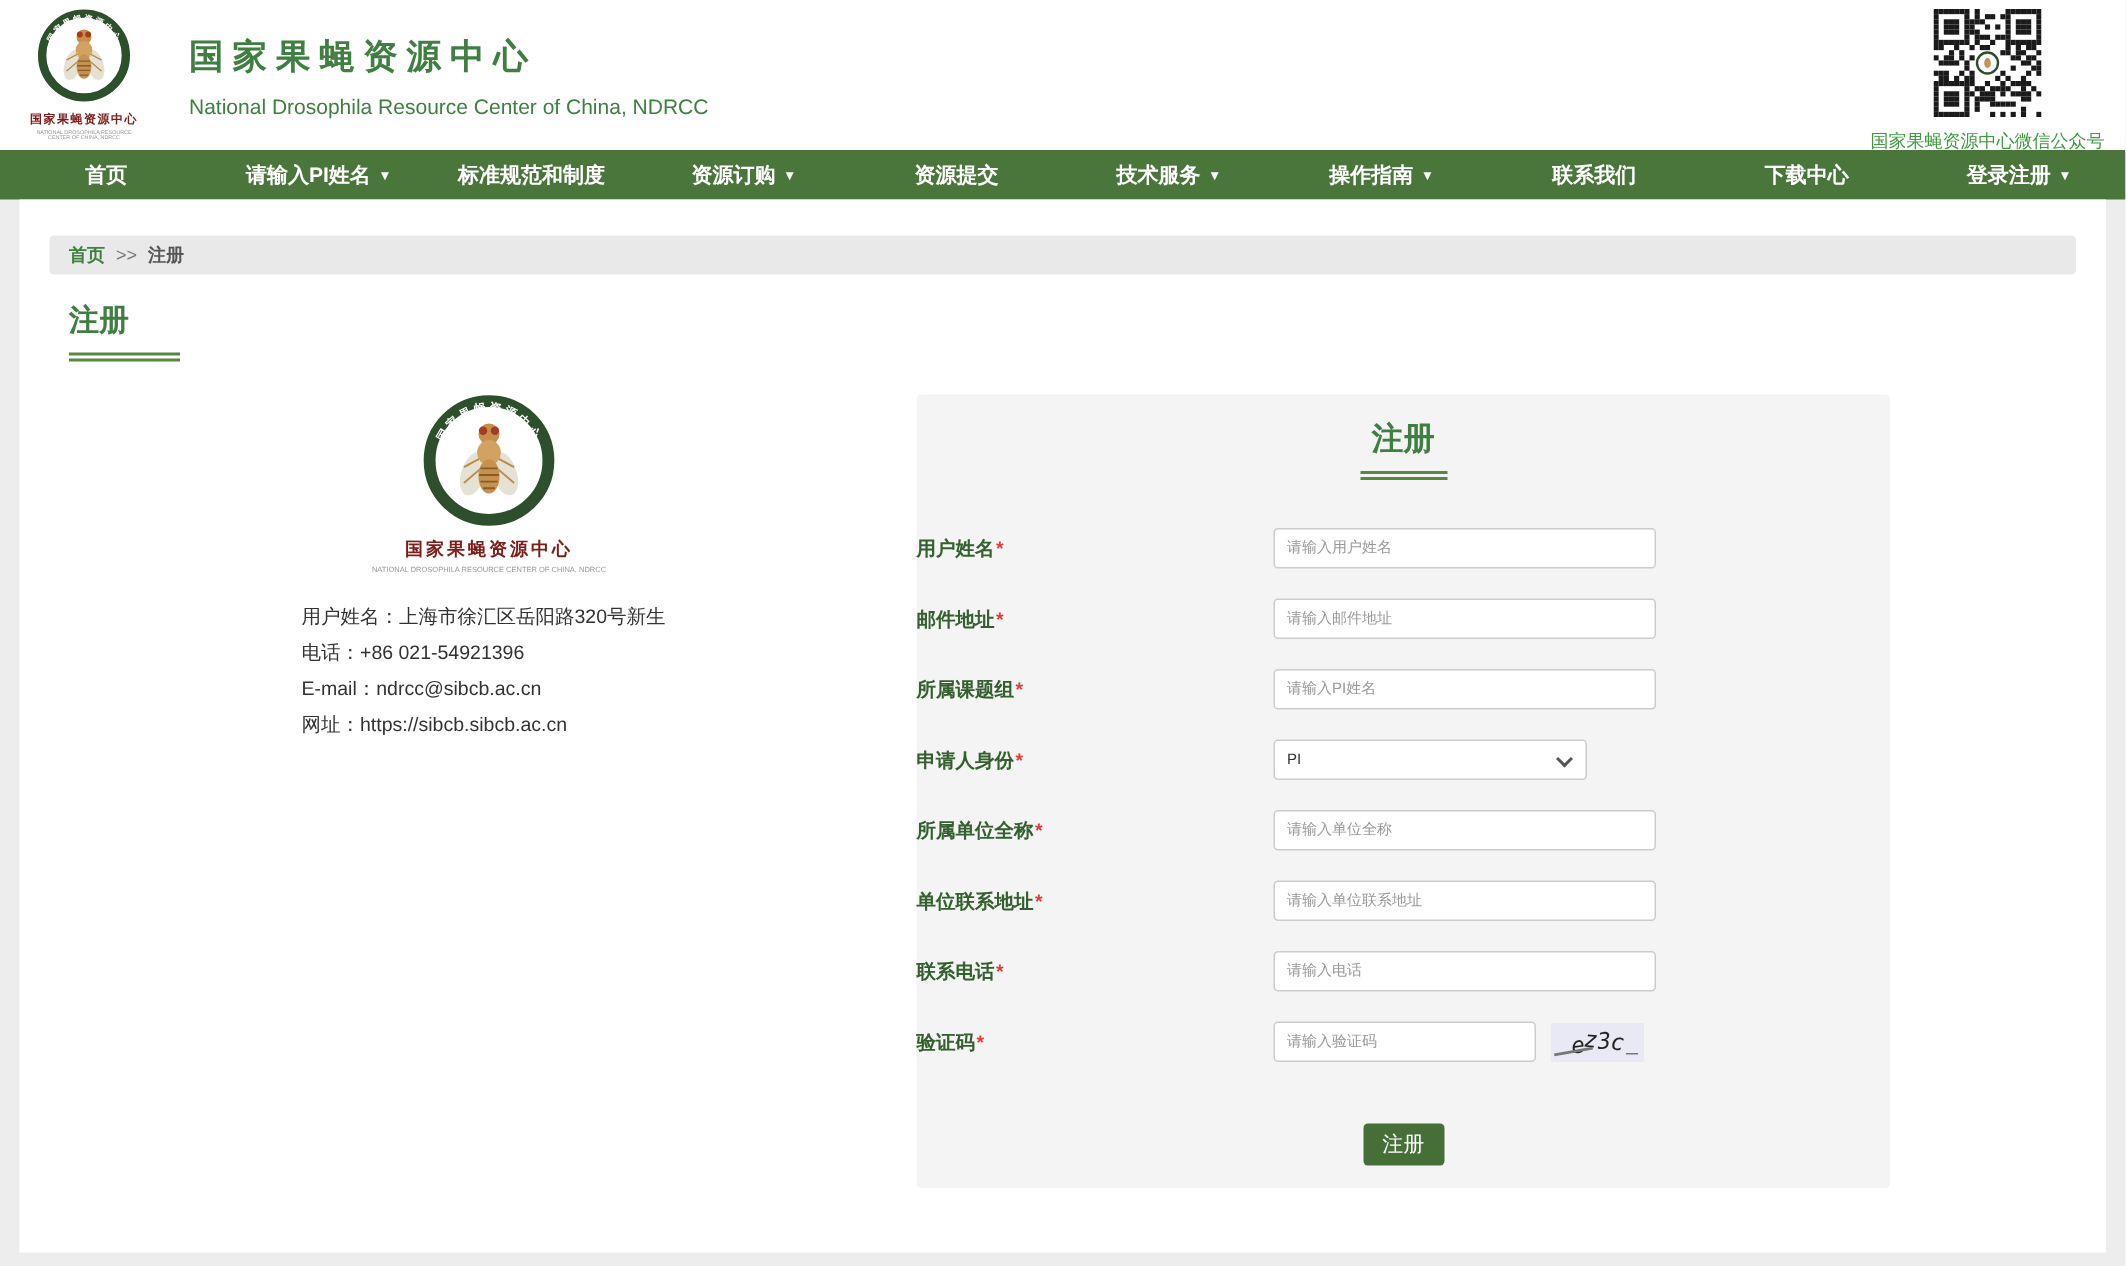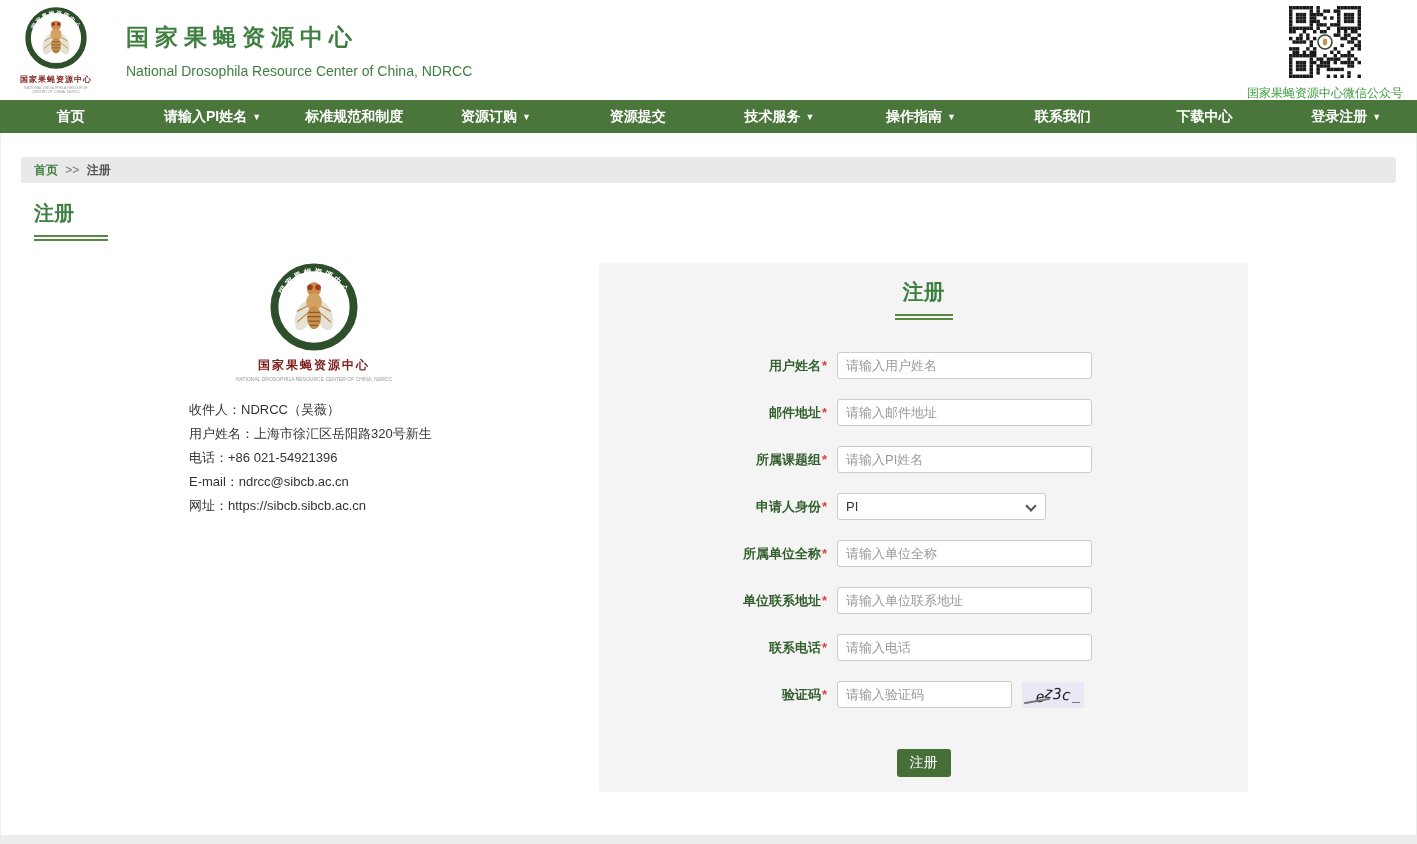--- a/index.html
+++ b/index.html
@@ -17,21 +17,21 @@
   .site-title { font-size:23px; font-weight:bold; color:#3f7f41; letter-spacing:6px; }
   .site-subtitle { font-size:14px; color:#3f7f41; margin-top:10px; }
   .qr-block { margin-left:auto; margin-right:14px; text-align:center; padding-top:8px; }
   .qr-caption { font-size:12px; color:#3e9b3e; margin-top:3px; white-space:nowrap; }
   
   .main-nav { background:#4a763b; height:33px; display:flex; }
   .nav-item { flex:1; display:flex; align-items:center; justify-content:center; color:#fff;
     font-size:14px; font-weight:bold; cursor:pointer; white-space:nowrap; }
   .nav-caret { font-size:9px; margin-left:5px; opacity:.95; }
   
-  .wrapper { background:#fff; margin:0 1px; min-height:702px; padding:24px 20px 0; }
+  .wrapper { background:#fff; margin:0 13px; min-height:702px; padding:24px 20px 0; }
   .breadcrumb { background:#e9e9e9; border-radius:3px; height:26px; line-height:26px;
     padding:0 13px; font-size:12px; }
   .bc-home { color:#3f7f41; font-weight:bold; cursor:pointer; }
   .bc-sep { color:#777; margin:0 4px; }
   .bc-cur { color:#555; font-weight:bold; }
   .page-title { font-size:20px; font-weight:bold; color:#3f7f41; margin:17px 0 0 13px; }
   .dbl-line { height:6px; border-top:2px solid #58883f; border-bottom:2px solid #58883f; }
   .page-title-line { width:74px; margin:8px 0 0 13px; }
   
   .main { display:flex; margin-top:22px; }
@@ -41,26 +41,26 @@
   .panel-caption { text-align:center; font-size:12px; font-weight:bold; color:#7c1f1c; letter-spacing:2px; margin-top:2px; }
   .panel-caption-en { text-align:center; font-size:5px; color:#999; margin-top:2px; }
   .contact-list { margin-top:16px; list-style:none; }
   .contact-list li { font-size:13px; color:#333; line-height:24px; white-space:nowrap; }
   
   .form-panel { width:649px; height:529px; background:#f4f4f4; border-radius:3px; padding-top:15px; }
   .form-title { text-align:center; font-size:21px; font-weight:bold; color:#3f7f41; }
   .form-title-line { width:58px; margin:8px auto 0; }
   .form-rows { margin-top:32px; }
   .form-row { display:flex; align-items:center; height:27px; margin-bottom:20px; }
-  .form-label { width:238px; text-align:right; padding-right:10px; font-size:13px;
+  .form-label { width:238px; text-align:left; padding-right:10px; font-size:13px;
     font-weight:bold; color:#33602e; white-space:nowrap; }
   .req { color:#e03c3c; margin-left:1px; }
   .txt-input, .sel-input {
     width:255px; height:27px; border:1px solid #ccc; border-radius:3px; background:#fff;
-    padding:0 8px; font-size:13px; color:#333; font-family:inherit; outline:none;
+    padding:0 8px; font-size:10px; color:#333; font-family:inherit; outline:none;
   }
   .txt-input::placeholder { color:#999; }
   .sel-wrap { position:relative; width:209px; }
   .sel-input { appearance:none; -webkit-appearance:none; width:100%; cursor:pointer; }
   .sel-chevron { position:absolute; right:11px; top:9px; width:8px; height:8px;
     border-left:2px solid #555; border-bottom:2px solid #555; transform:rotate(-45deg);
     pointer-events:none; }
   .captcha-input { width:175px; }
   .captcha-box { width:62px; height:26px; margin-left:10px; background:#e9e9f6; position:relative;
     display:flex; align-items:flex-start; justify-content:center; padding-top:1px; overflow:hidden; cursor:pointer; }
@@ -400,21 +400,20 @@
                     <circle cx="54.5" cy="27.5" r="3.2" fill="#a33d20"></circle>
                     <ellipse cx="50" cy="44" rx="9" ry="9.5" fill="#d2a262"></ellipse>
                     <ellipse cx="50" cy="62" rx="8" ry="13" fill="#c6924f"></ellipse>
                     <path d="M43.5,56 h13 M42.5,61 h15 M43.5,66 h13 M45.5,71 h9" stroke="#8a5a28" stroke-width="1.4"></path>
                   </g>
                 </svg></div>
             <div class="panel-caption">国家果蝇资源中心</div>
             <div class="panel-caption-en">NATIONAL DROSOPHILA RESOURCE CENTER OF CHINA, NDRCC</div>
           </div>
           <ul class="contact-list" id="contact">
-              <li>收件人：NDRCC（吴薇）</li>
               <li>用户姓名：上海市徐汇区岳阳路320号新生</li>
               <li>电话：+86 021-54921396</li>
               <li>E-mail：ndrcc@sibcb.ac.cn</li>
               <li>网址：https://sibcb.sibcb.ac.cn</li>
             </ul>
         </div>
       </div>
 
       <div class="form-panel">
         <div class="form-title">注册</div>

